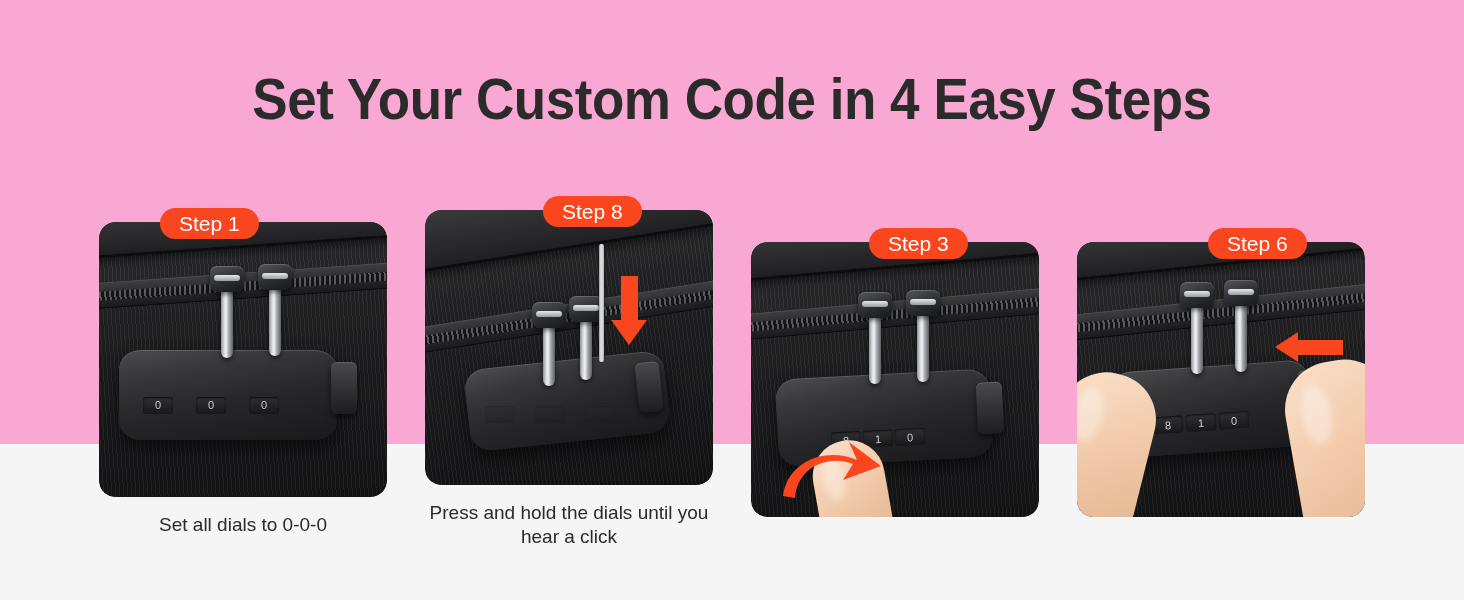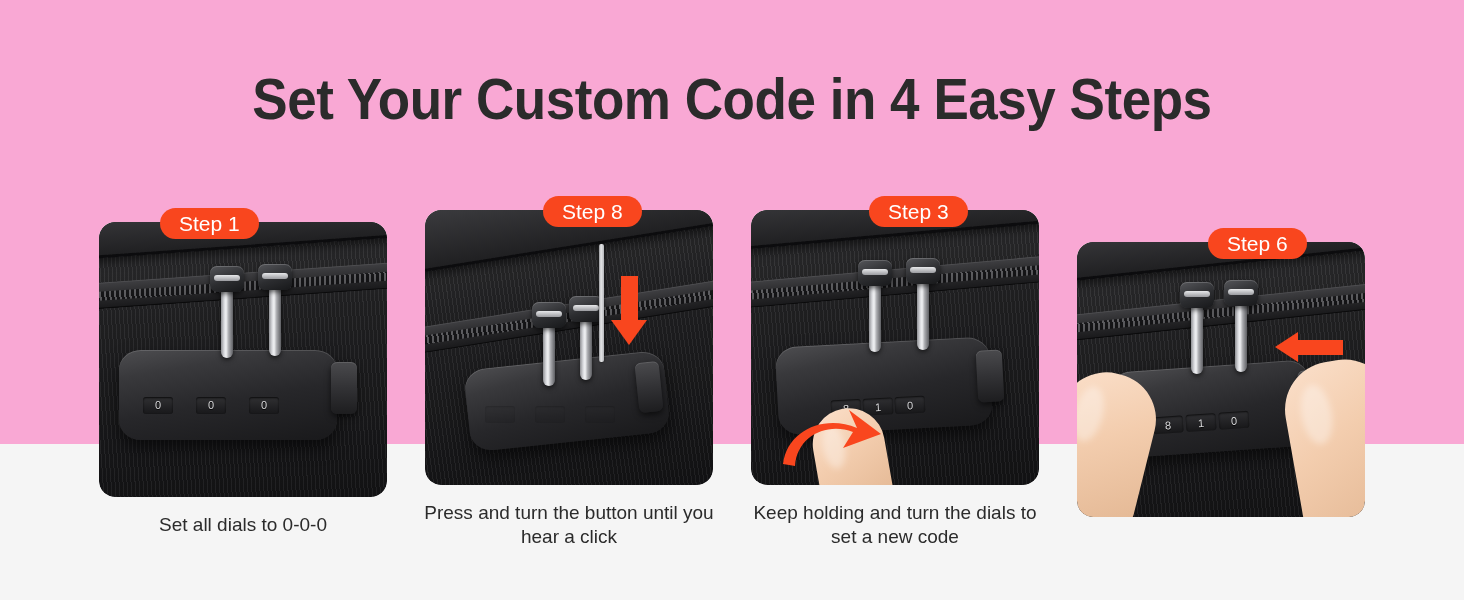--- a/index.html
+++ b/index.html
@@ -371,21 +371,21 @@
 
           <div class="pin-tool" style="left:174px;top:34px;height:118px;"></div>
 
           <div class="arrow-shape" style="left:196px;top:66px;">
             <div class="arr-down-stem"></div>
             <div class="arr-down-head"></div>
           </div>
         </div>
       </div>
 
-      <div class="caption">Press and turn the button until you hear a click</div>
+      <div class="caption">Press and hold the dials until you hear a click</div>
     </div>
 
     <div class="step">
       <div class="step-badge badge-3">Step 3</div>
 
       <div class="photo-card">
         <div class="photo-inner">
           <div class="shell" style="transform:rotate(-5deg);">
               <div class="ribs"></div>
             </div>
@@ -409,21 +409,20 @@
           </div>
 
           <div class="arr-curve" style="left:26px;top:190px;">
             <svg width="110" height="80" viewBox="0 0 110 80">
               <path d="M6 64 C10 30 48 14 80 28 L72 10 L104 34 L66 48 L76 32 C50 22 20 36 18 66 Z" fill="#f9461e"></path>
             </svg>
           </div>
         </div>
       </div>
 
-      <div class="caption">Keep holding and turn the dials to set a new code</div>
     </div>
 
     <div class="step">
       <div class="step-badge badge-4">Step 6</div>
 
       <div class="photo-card">
         <div class="photo-inner">
           <div class="shell" style="transform:rotate(-6deg);">
               <div class="ribs"></div>
             </div>

